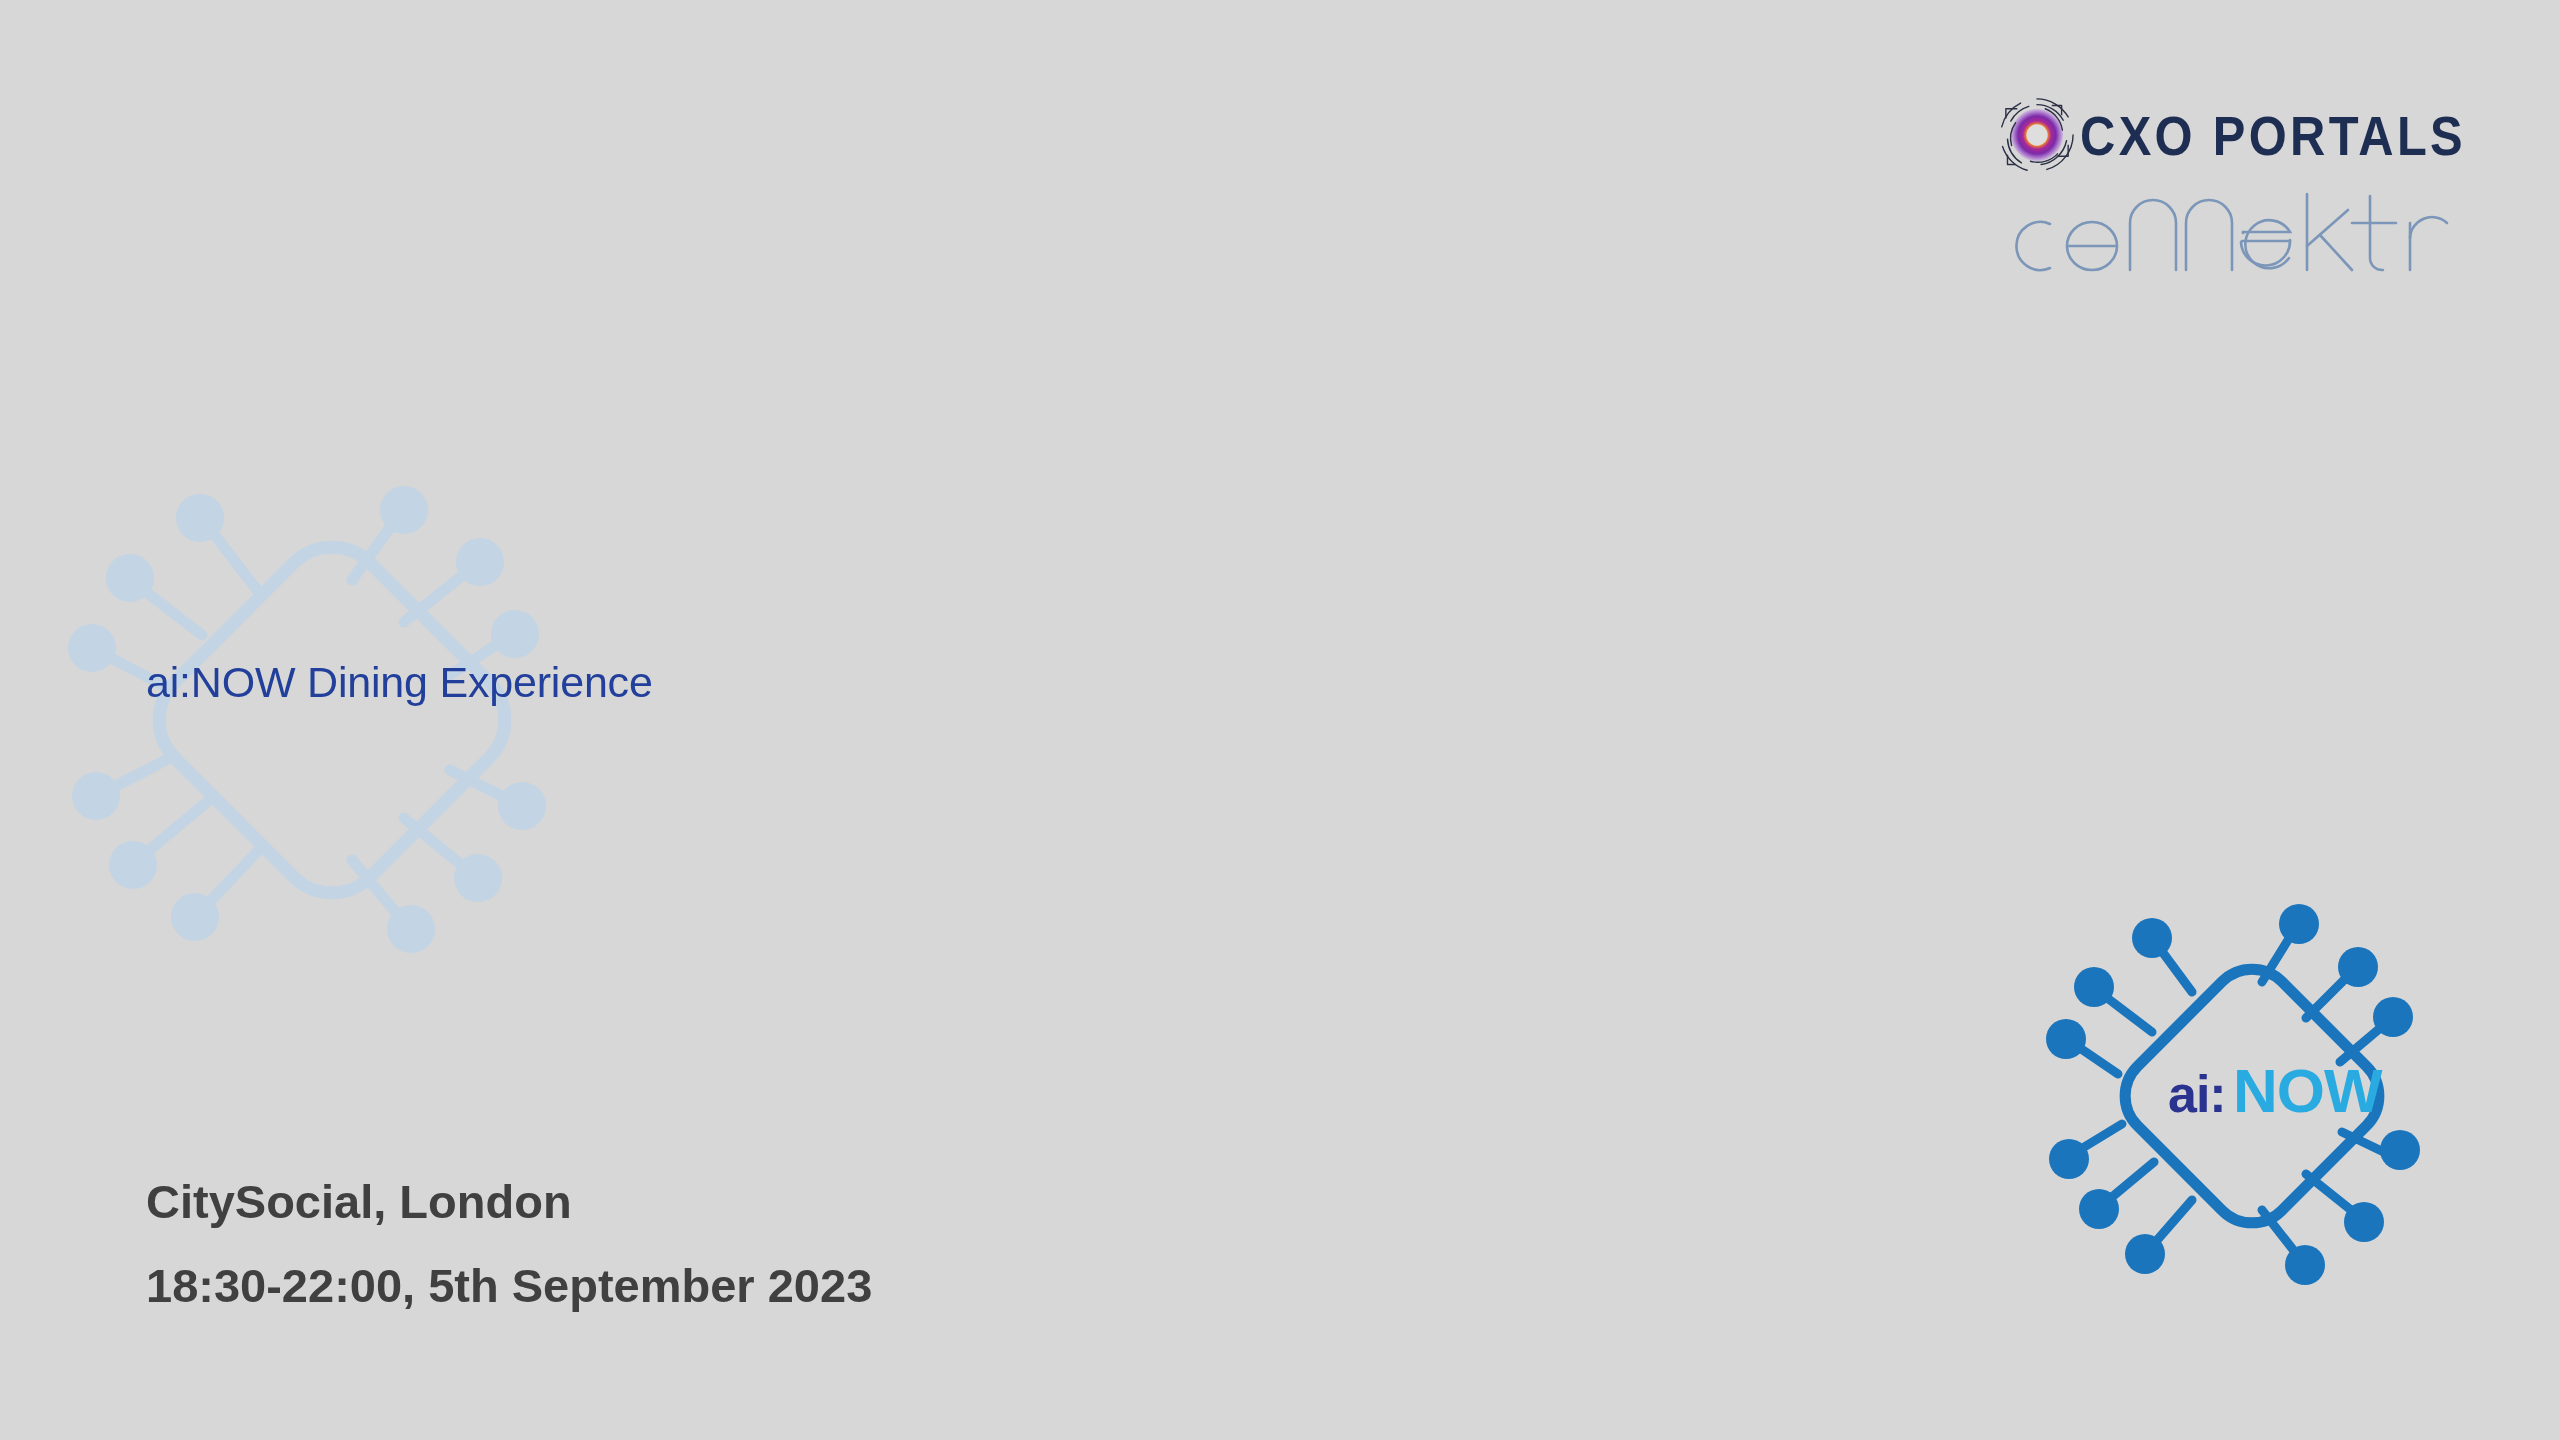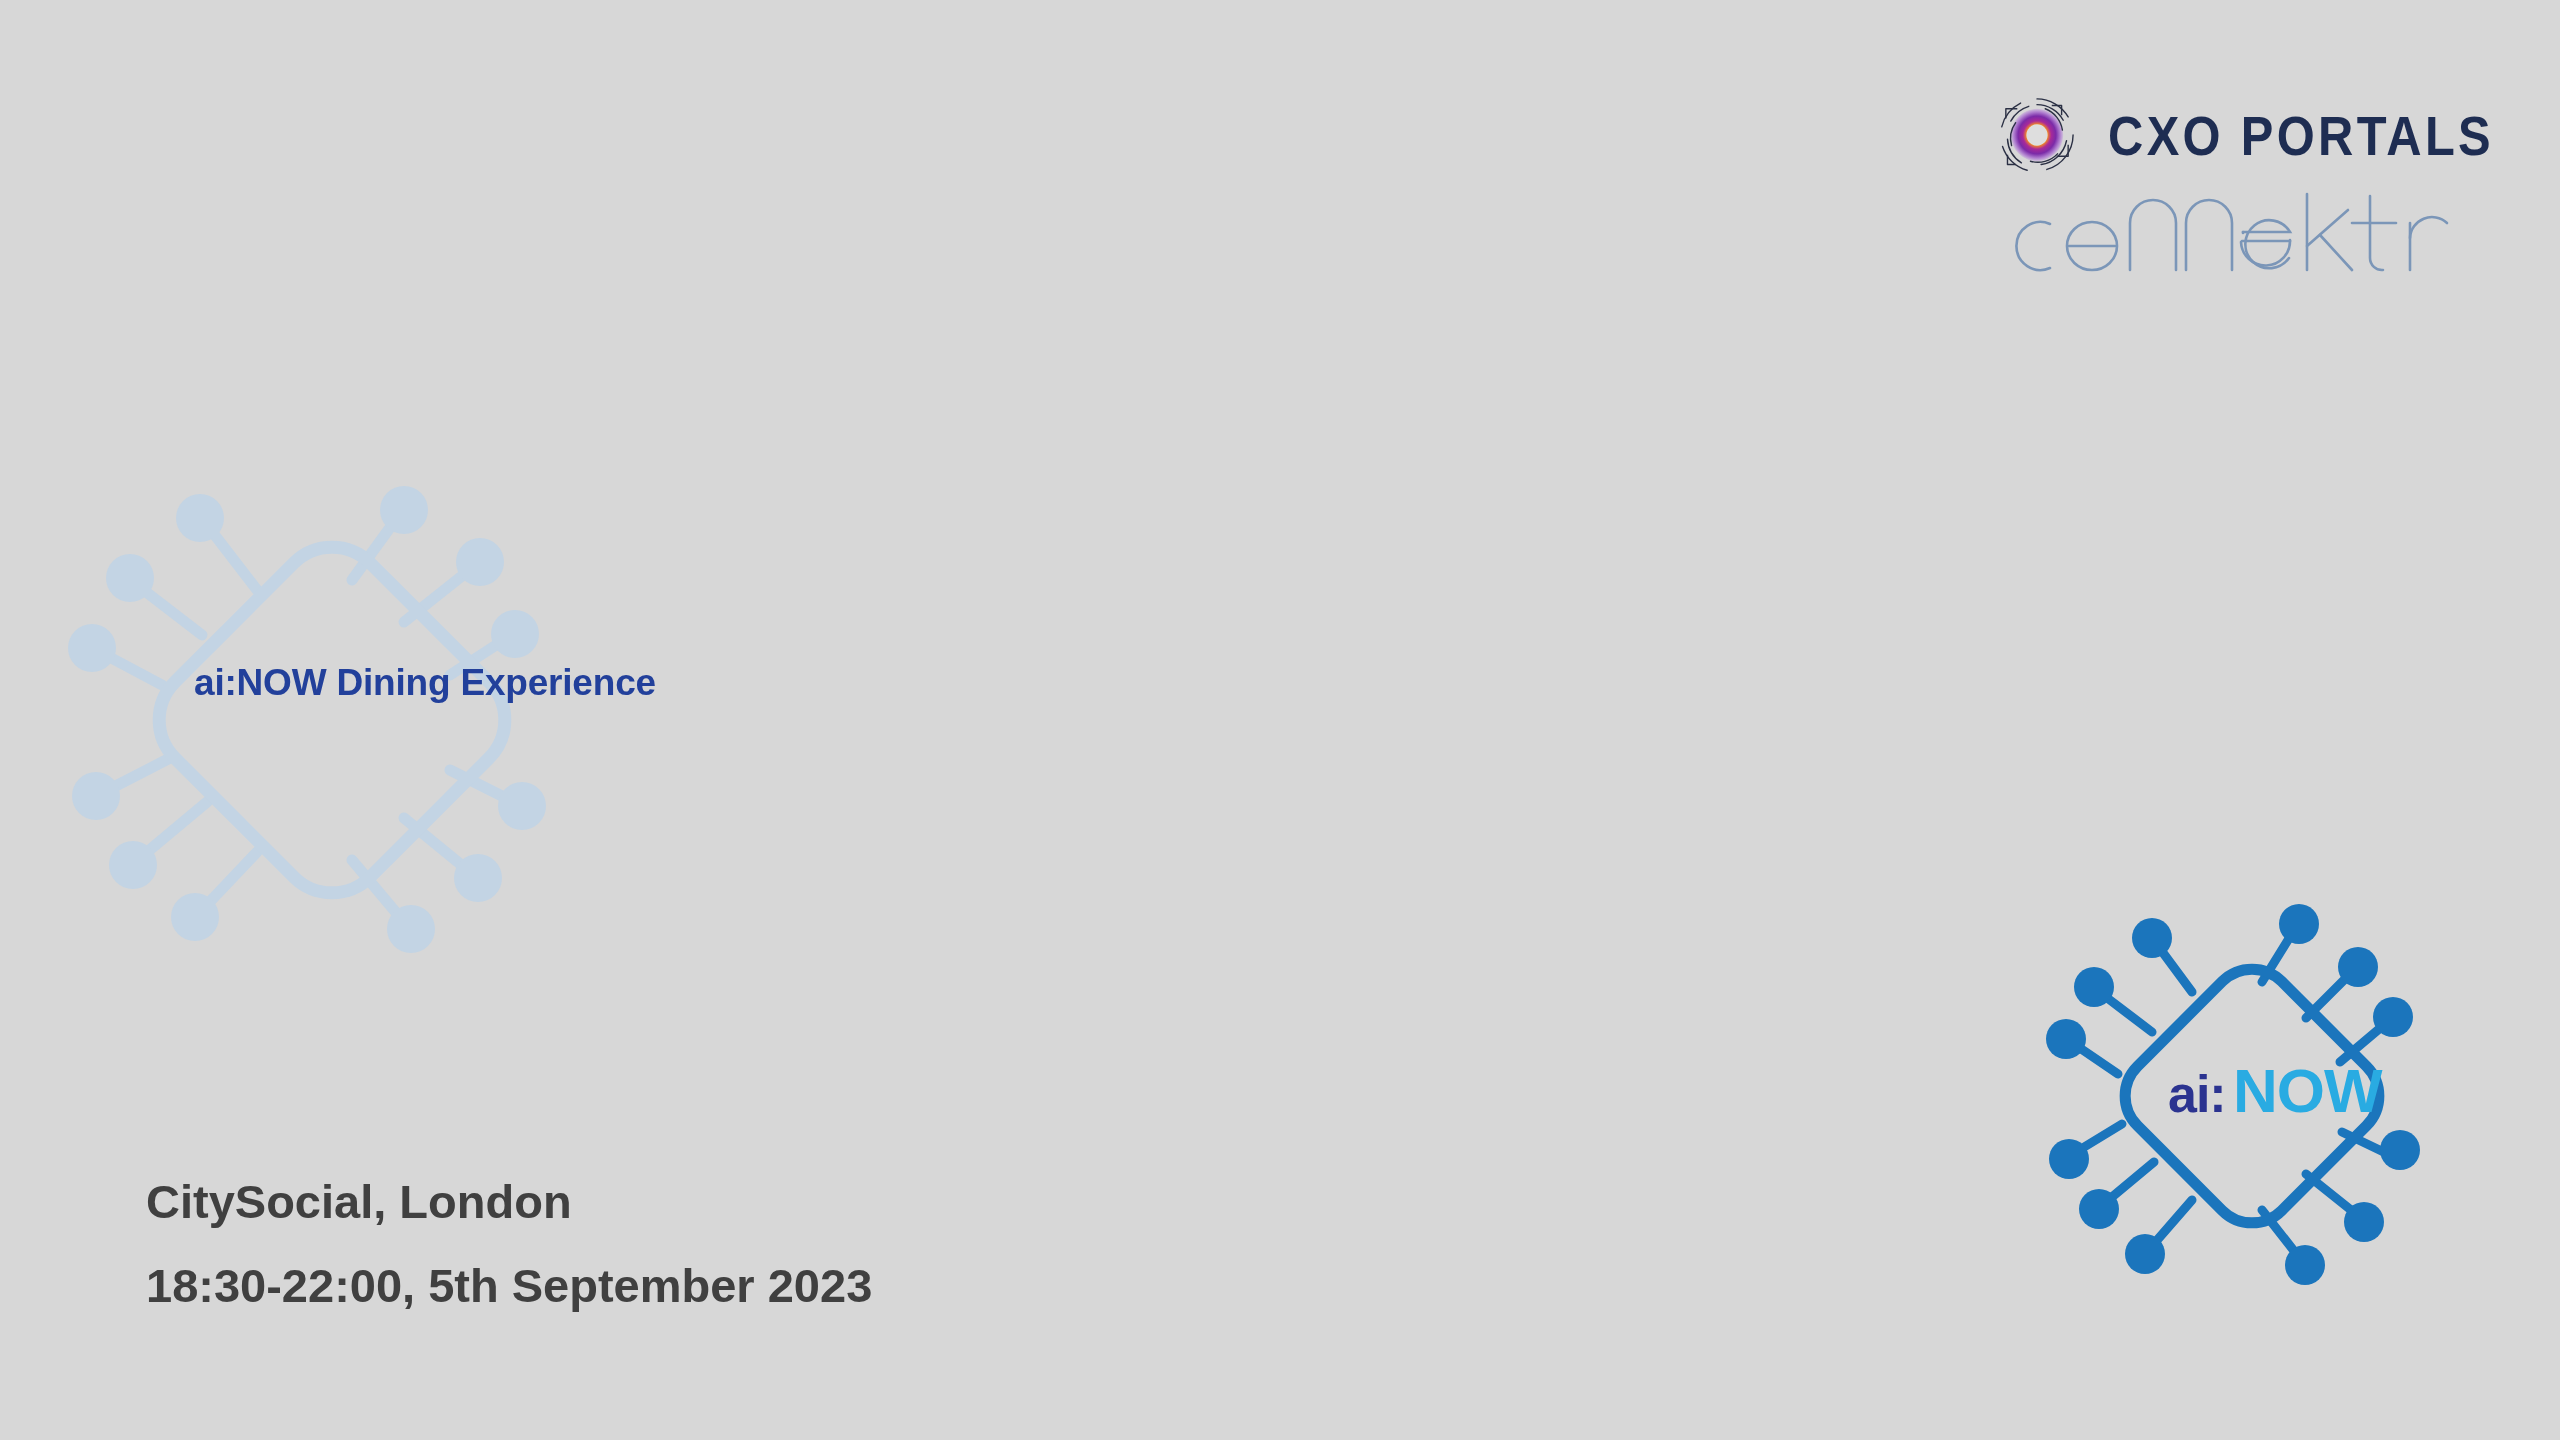--- a/index.html
+++ b/index.html
@@ -29,26 +29,25 @@
   
   #title-block {
     position: absolute;
     left: 146px;
     top: 636px;
     width: 1800px;
   }
   .title-line {
     color: #22409b;
     font-family: "Liberation Sans", sans-serif;
-    font-weight: bold;
-    font-size: 37px;
+    font-weight: normal;
+    font-size: 43px;
     line-height: 93px;
     letter-spacing: -0.2px;
     white-space: nowrap;
-    margin-left: 48px;
   }
 
   
   #venue-block {
     position: absolute;
     left: 146px;
     top: 1160px;
     width: 1400px;
   }
   .venue-line {
@@ -65,21 +64,21 @@
     position: absolute;
     right: 104px;
     top: 92px;
     width: 460px;
     height: 200px;
   }
   #brand-row {
     display: flex;
     align-items: center;
     height: 86px;
-    gap: 30px;
+    gap: 2px;
   }
   #cxo-orb-icon {
     width: 82px;
     height: 82px;
     flex: 0 0 82px;
   }
   #cxo-wordmark {
     color: #1e2d52;
     font-family: "Liberation Sans", sans-serif;
     font-weight: bold;

